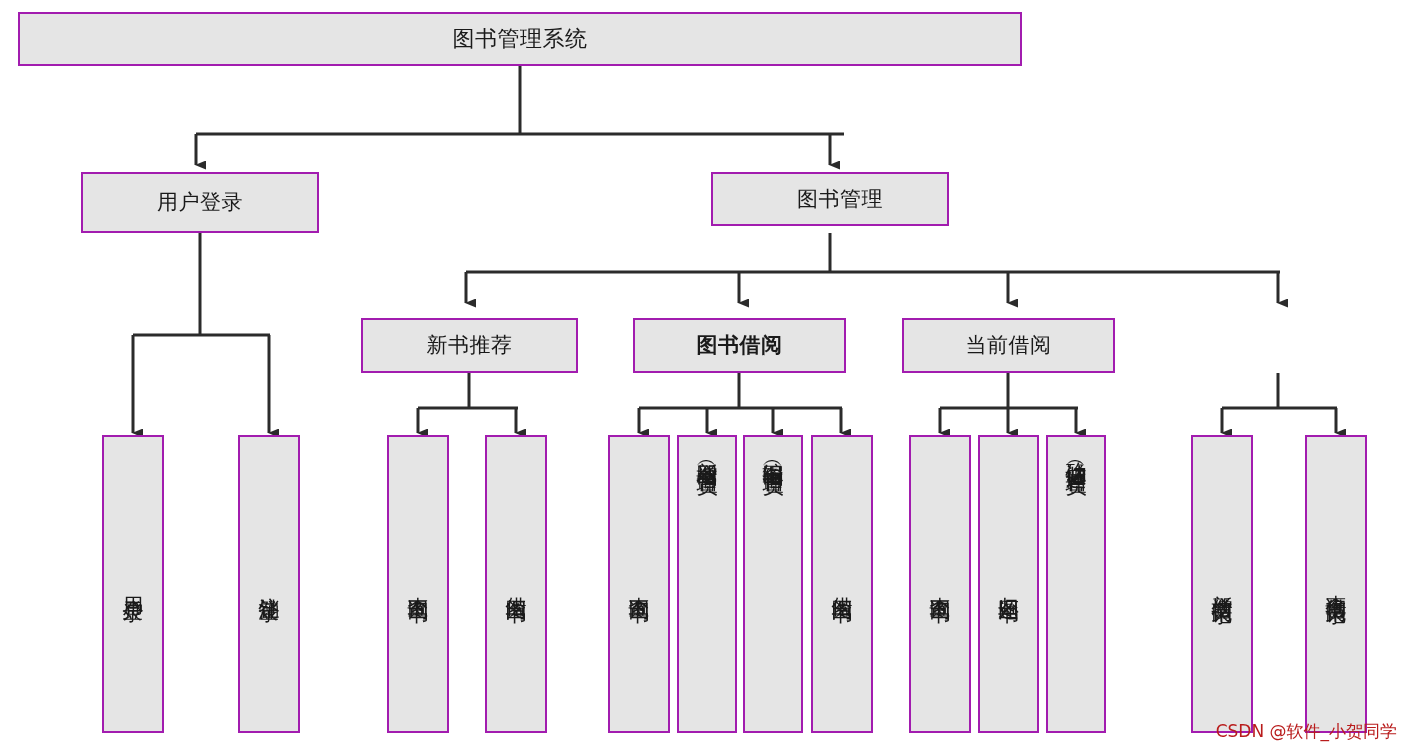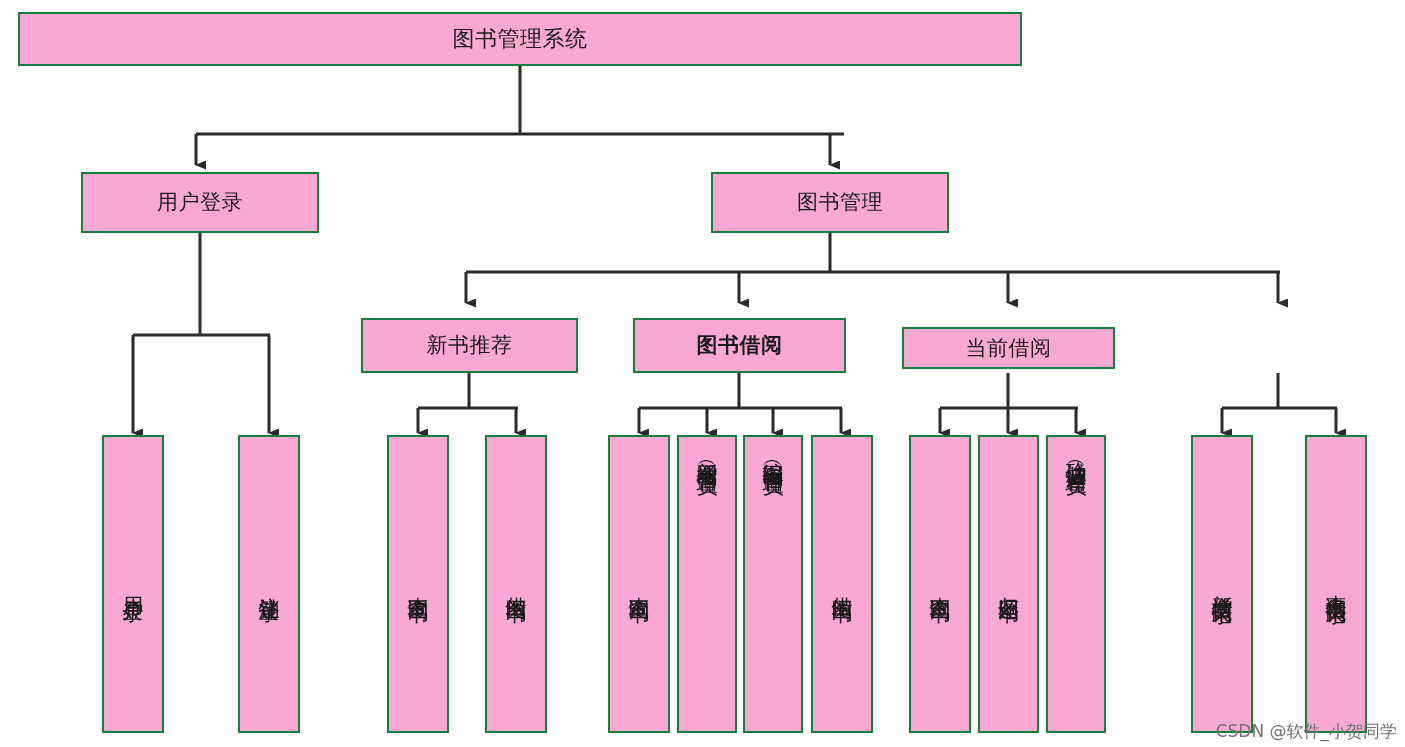--- a/index.html
+++ b/index.html
@@ -21,22 +21,22 @@
   #edge-layer {
     position: absolute;
     left: 0;
     top: 0;
     width: 1405px;
     height: 747px;
   }
   .node {
     position: absolute;
     box-sizing: border-box;
-    background: #f9a8d4;
-    border: 2px solid #15803d;
+    background: #e5e5e5;
+    border: 2px solid #a21caf;
     display: flex;
     align-items: center;
     justify-content: center;
     z-index: 2;
   }
   .node .node-label {
     color: #1a1a1a;
     line-height: 1.18;
     text-align: center;
     letter-spacing: 0.5px;
@@ -64,21 +64,21 @@
     white-space: nowrap;
   }
   .node.vertical.centered {
     align-items: center;
     padding-top: 0;
   }
   .watermark {
     position: absolute;
     right: 8px;
     bottom: 4px;
-    color: #737373;
+    color: #b91c1c;
     font-size: 17px;
     white-space: nowrap;
     z-index: 5;
     font-family: "DejaVu Sans", "Liberation Sans", sans-serif;
   }
 </style>
 </head>
 <body>
 
 <div id="diagram-root">
@@ -134,33 +134,33 @@
   </svg>
 
   <div class="node horizontal root" style="left:18px; top:12px; width:1004px; height:54px;">
     <span class="node-label">图书管理系统</span>
   </div>
 
   <div class="node horizontal" style="left:81px; top:172px; width:238px; height:61px;">
     <span class="node-label">用户登录</span>
   </div>
 
-  <div class="node horizontal" style="left:711px; top:172px; width:238px; height:61px;padding-left:20px;">
+  <div class="node horizontal" style="left:711px; top:172px; width:238px; height:54px;padding-left:20px;">
     <span class="node-label">图书管理</span>
   </div>
 
   <div class="node horizontal" style="left:361px; top:318px; width:217px; height:55px;">
     <span class="node-label">新书推荐</span>
   </div>
 
   <div class="node horizontal" style="left:633px; top:318px; width:213px; height:55px;font-weight:bold;">
     <span class="node-label">图书借阅</span>
   </div>
 
-  <div class="node horizontal" style="left:902px; top:327px; width:213px; height:42px;">
+  <div class="node horizontal" style="left:902px; top:318px; width:213px; height:55px;">
     <span class="node-label">当前借阅</span>
   </div>
 
 
   <div class="node vertical centered" style="left:102px; top:435px; width:62px; height:298px;">
     <span class="node-label">用户登录</span>
   </div>
 
   <div class="node vertical centered" style="left:238px; top:435px; width:62px; height:298px;">
     <span class="node-label">注销登录</span>

